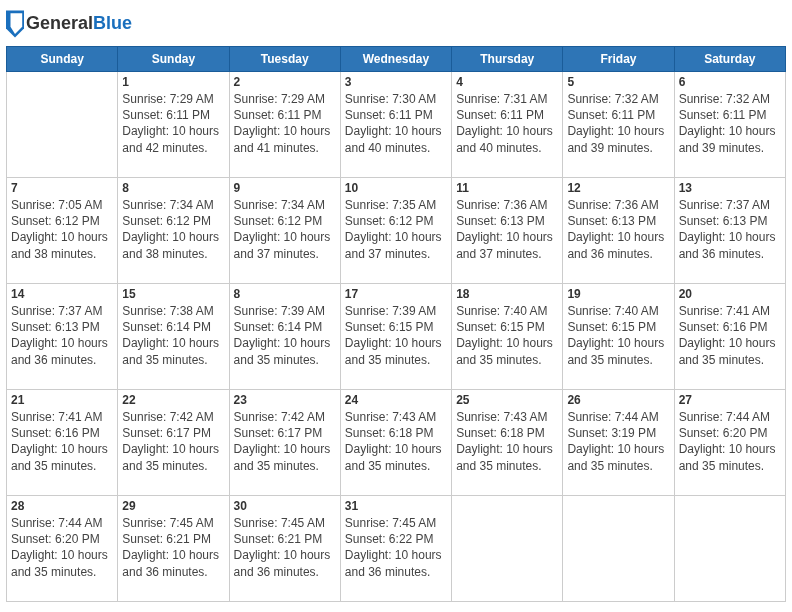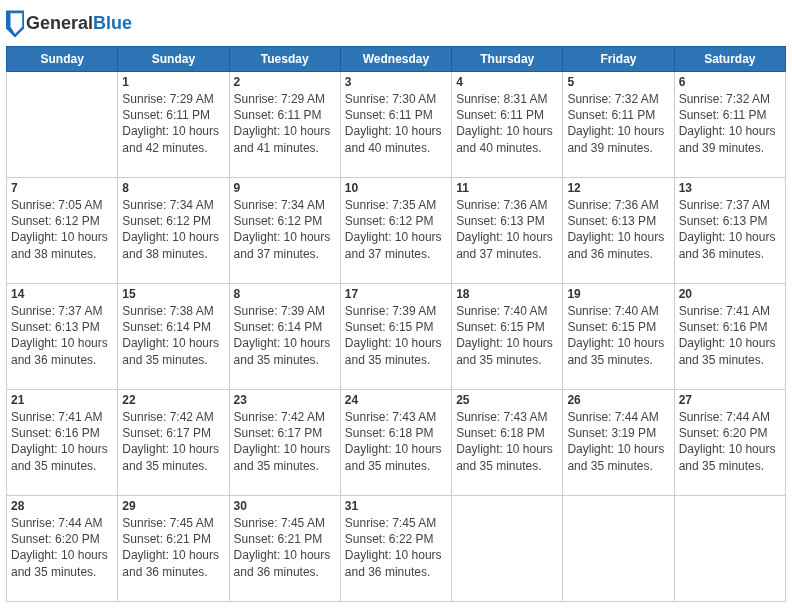--- a/index.html
+++ b/index.html
@@ -142,21 +142,21 @@
           <span class="day-num">3</span>
           <div class="day-info">
             <span>Sunrise: 7:30 AM</span><br>
             <span>Sunset: 6:11 PM</span><br>
             <span>Daylight: 10 hours and 40 minutes.</span>
           </div>
         </td>
         <td>
           <span class="day-num">4</span>
           <div class="day-info">
-            <span>Sunrise: 8:31 AM</span><br>
+            <span>Sunrise: 7:31 AM</span><br>
             <span>Sunset: 6:11 PM</span><br>
             <span>Daylight: 10 hours and 40 minutes.</span>
           </div>
         </td>
         <td>
           <span class="day-num">5</span>
           <div class="day-info">
             <span>Sunrise: 7:32 AM</span><br>
             <span>Sunset: 6:11 PM</span><br>
             <span>Daylight: 10 hours and 39 minutes.</span>

